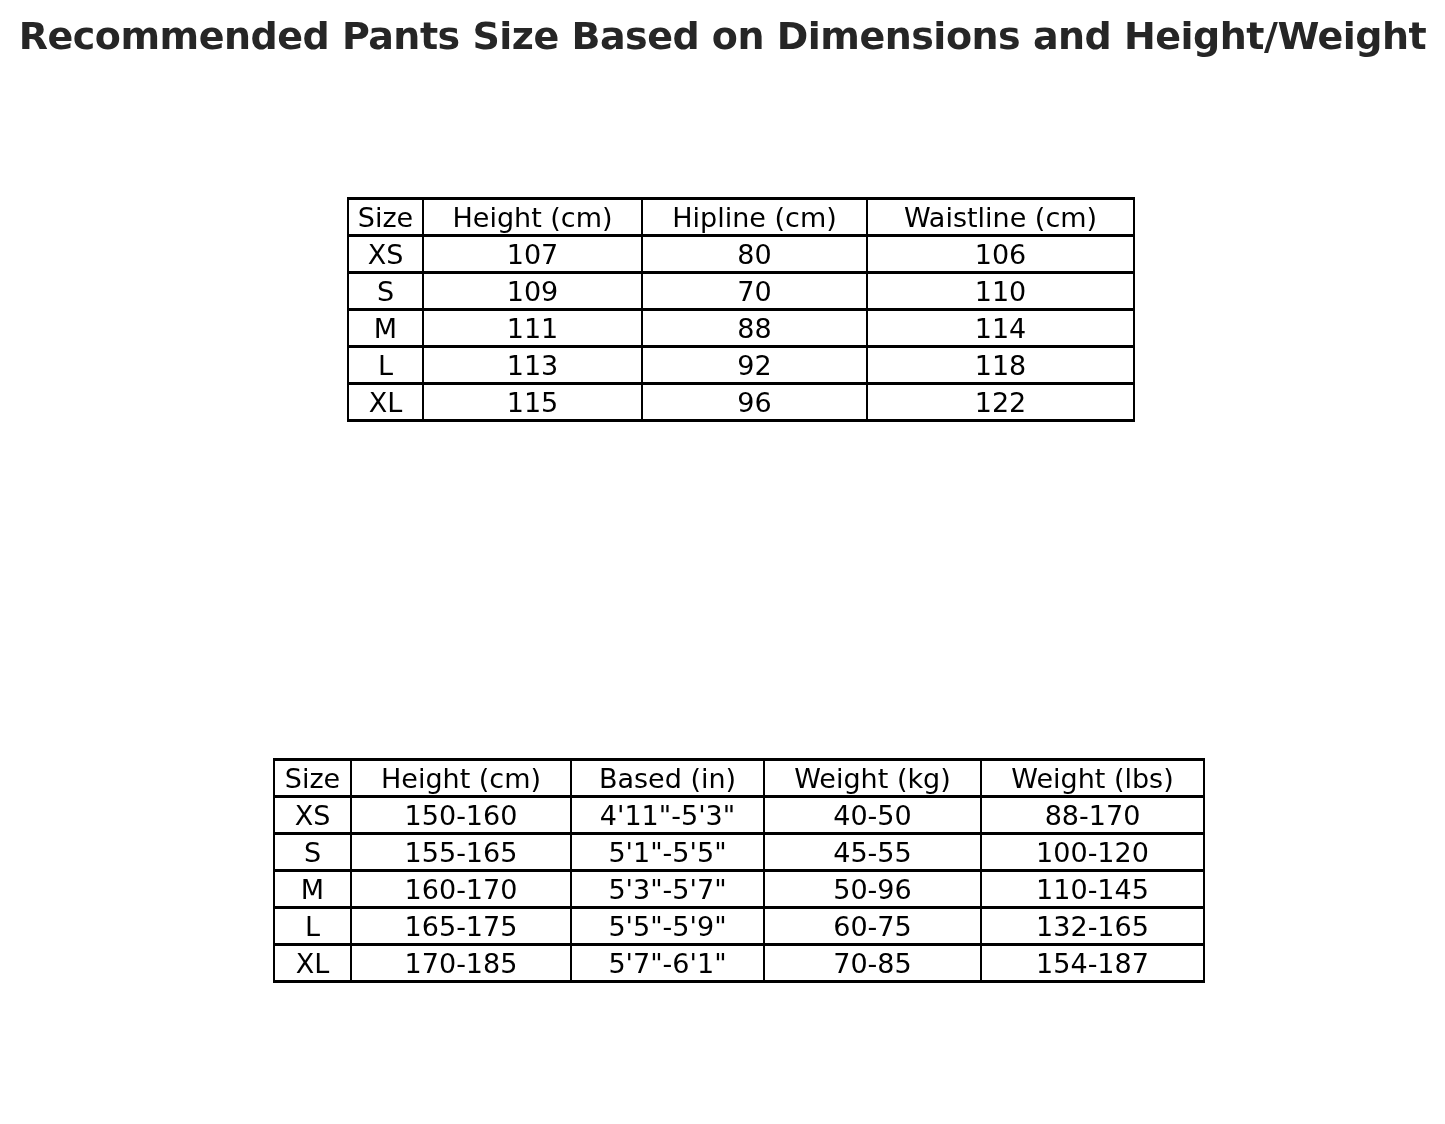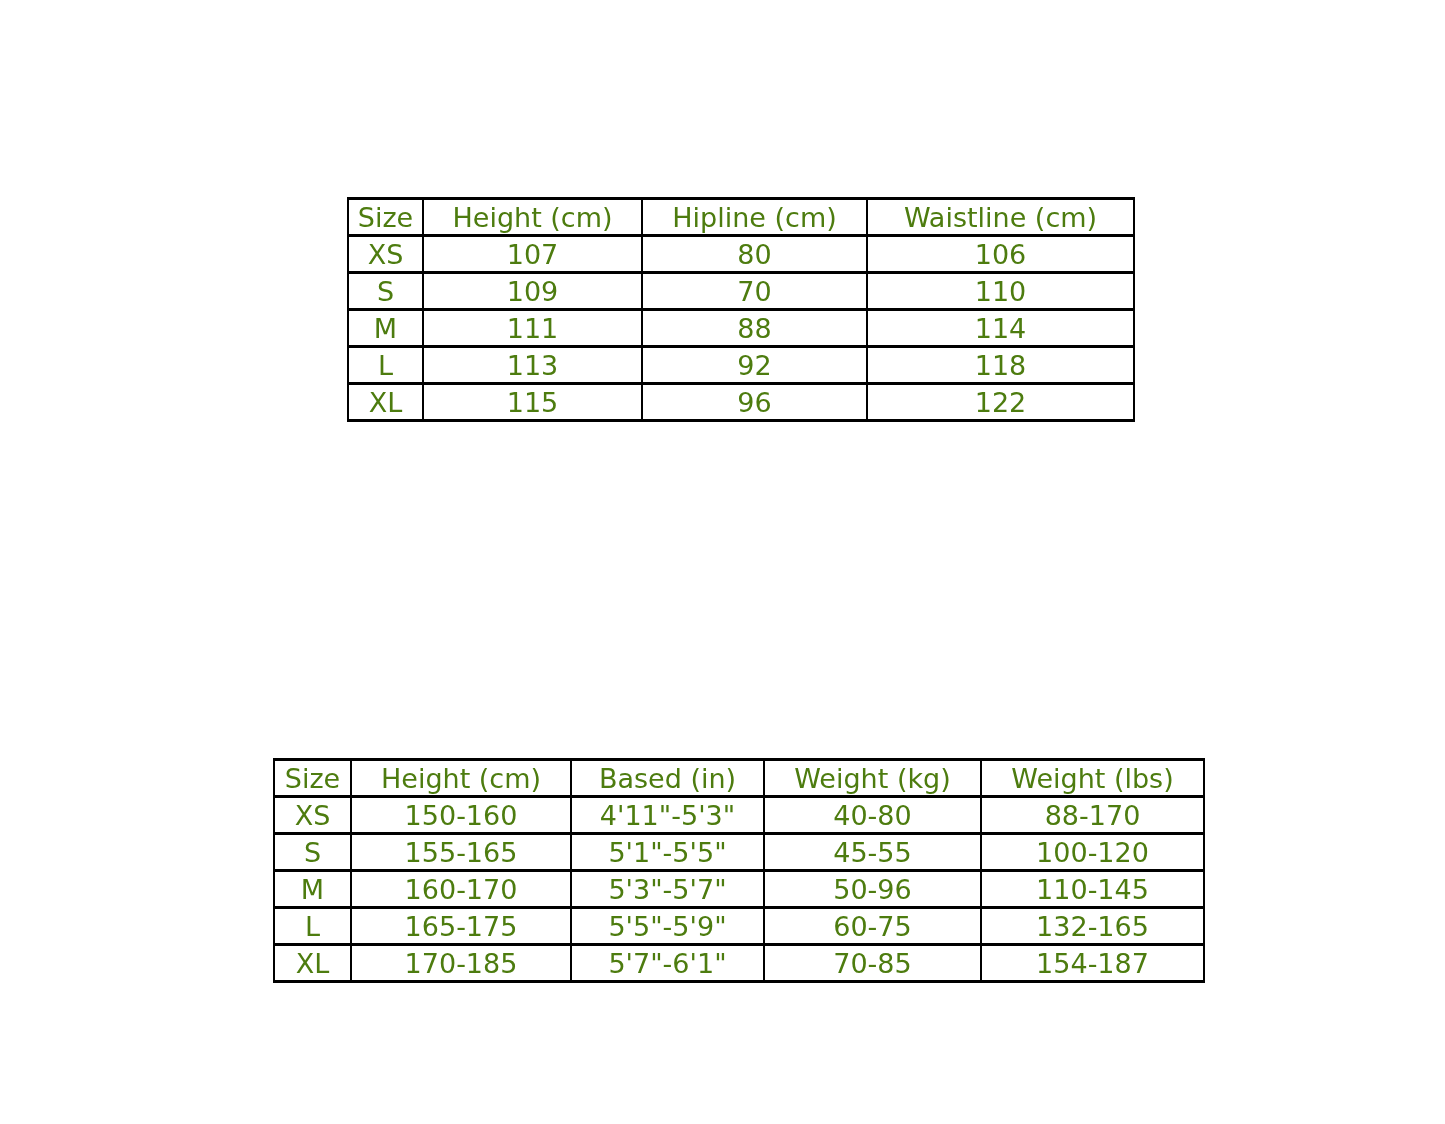--- a/index.html
+++ b/index.html
@@ -41,21 +41,21 @@
     border-right: 2px solid #000000;
     border-top: 3px solid #000000;
     border-bottom: 3px solid #000000;
     padding: 0;
     height: 34px;
     text-align: center;
     vertical-align: middle;
     font-size: 27px;
     font-weight: normal;
     line-height: 1;
-    color: #4d7c0f;
+    color: #000000;
     white-space: nowrap;
     overflow: hidden;
   }
   
   .tbl-1 { left: 347px; top: 197px; width: 786px; }
   .tbl-1 col:nth-child(1) { width: 75px; }
   .tbl-1 col:nth-child(2) { width: 219px; }
   .tbl-1 col:nth-child(3) { width: 225px; }
   .tbl-1 col:nth-child(4) { width: 267px; }
   
@@ -63,20 +63,21 @@
   .tbl-2 col:nth-child(1) { width: 77px; }
   .tbl-2 col:nth-child(2) { width: 220px; }
   .tbl-2 col:nth-child(3) { width: 193px; }
   .tbl-2 col:nth-child(4) { width: 217px; }
   .tbl-2 col:nth-child(5) { width: 223px; }
 </style>
 </head>
 <body>
 
 <div class="page">
+  <h1 class="title">Recommended Pants Size Based on Dimensions and Height/Weight</h1>
 
   <table class="tbl tbl-1" id="table-0">
     <colgroup>
         <col>
         <col>
         <col>
         <col>
       </colgroup>
   <thead>
         <tr>
@@ -135,21 +136,21 @@
           <th>Based (in)</th>
           <th>Weight (kg)</th>
           <th>Weight (lbs)</th>
         </tr>
       </thead>
       <tbody>
         <tr>
           <td>XS</td>
           <td>150-160</td>
           <td>4'11"-5'3"</td>
-          <td>40-80</td>
+          <td>40-50</td>
           <td>88-170</td>
         </tr>
         <tr>
           <td>S</td>
           <td>155-165</td>
           <td>5'1"-5'5"</td>
           <td>45-55</td>
           <td>100-120</td>
         </tr>
         <tr>

